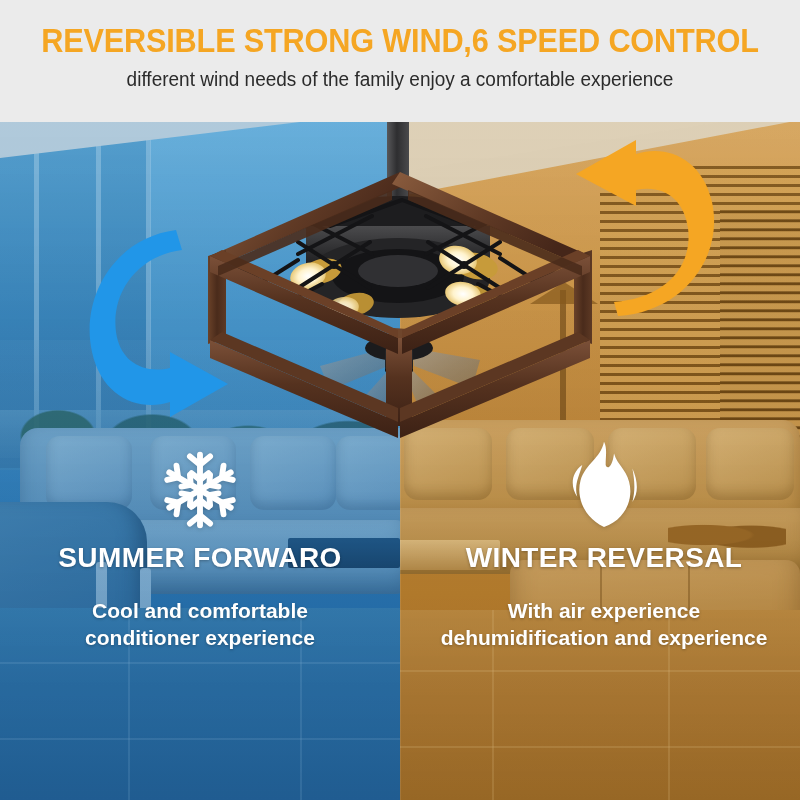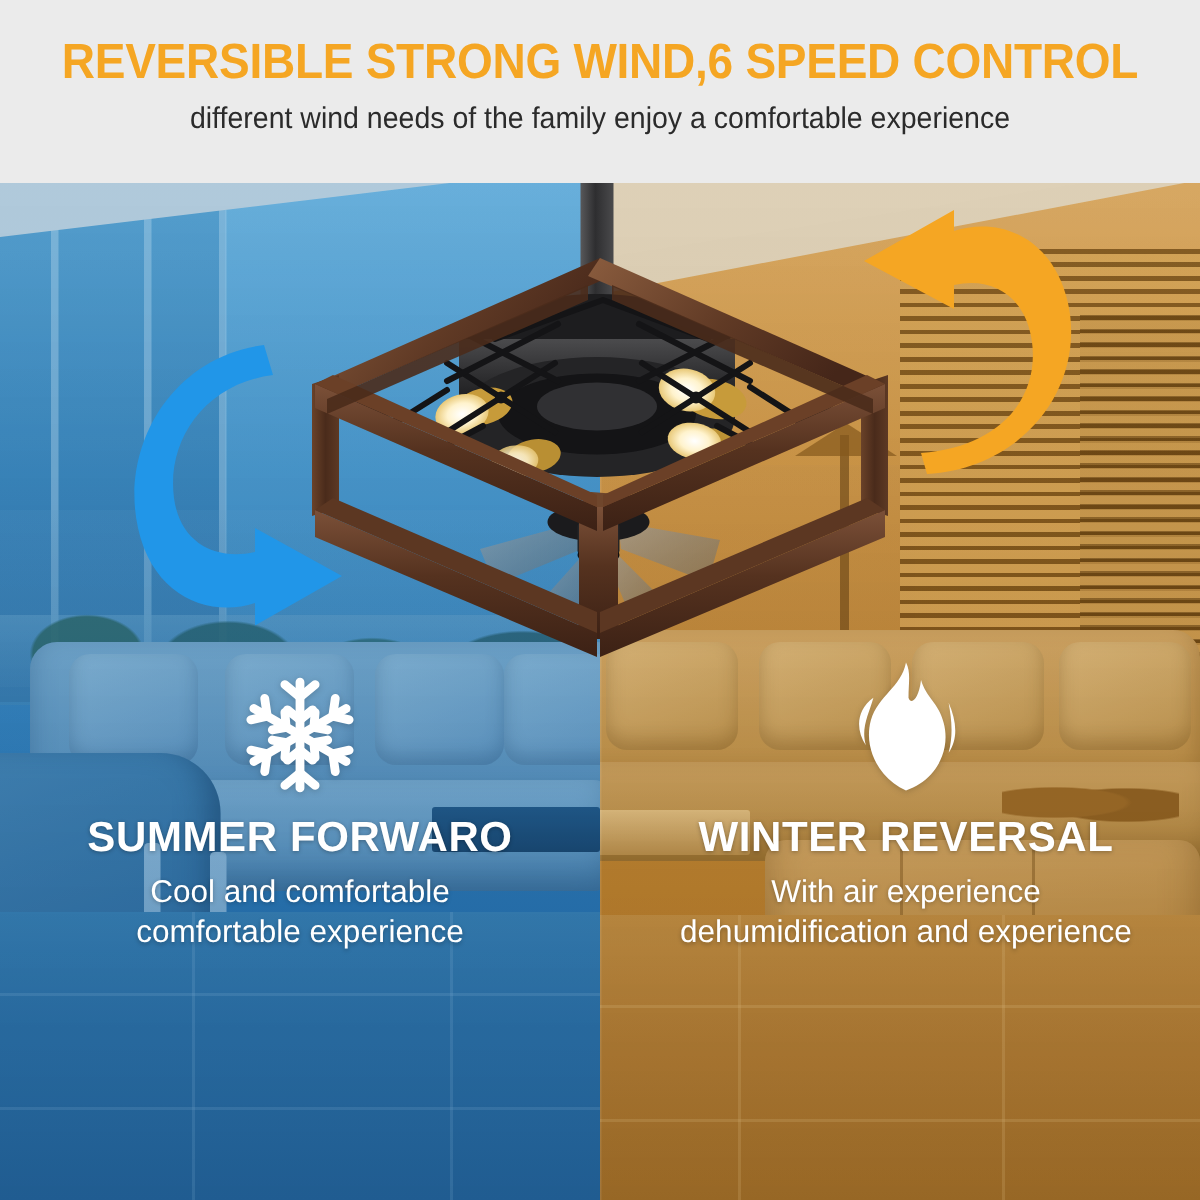--- a/index.html
+++ b/index.html
@@ -291,31 +291,31 @@
 
   .feat-icon {
     display: block;
     margin: 0 auto 10px auto;
     filter: drop-shadow(0 1px 2px rgba(0,0,0,.18));
   }
   .feat-title {
     font-size: 28px;
     font-weight: 700;
     letter-spacing: .4px;
-    margin: 0 0 8px 0;
+    margin: 0 0 24px 0;
     text-shadow: 0 1px 3px rgba(0,0,0,.30);
     white-space: nowrap;
   }
   .feat-desc {
     font-size: 21px;
     font-weight: 400;
     line-height: 1.28;
     text-shadow: 0 1px 3px rgba(0,0,0,.28);
   }
-  .feat-desc span { display: block; white-space: nowrap; }
+  .feat-desc span { display: block; white-space: nowrap; font-weight: bold; }
 </style>
 </head>
 <body>
 
 <div id="banner">
 
   <div class="scene">
 
     <div class="half left">
       <div class="room-left">
@@ -566,21 +566,21 @@
 
         <line x1="76" y1="65" x2="78" y2="79"></line>
           <line x1="76" y1="65" x2="89" y2="62"></line>
         <line x1="61" y1="56" x2="62" y2="68"></line>
           <line x1="61" y1="56" x2="72" y2="54"></line>
       </g>
     </svg>
     <div class="feat-title">SUMMER FORWARO</div>
     <div class="feat-desc">
       <span>Cool and comfortable</span>
-      <span>comfortable experience</span>
+      <span>conditioner experience</span>
     </div>
   </div>
 
   <div class="label-block" id="block-right">
     <svg class="feat-icon" width="84" height="92" viewBox="0 0 100 110">
       <g fill="#ffffff">
 
         <path d="M50 2
                  C 46 22, 28 28, 22 48
                  C 16 70, 28 94, 50 104

